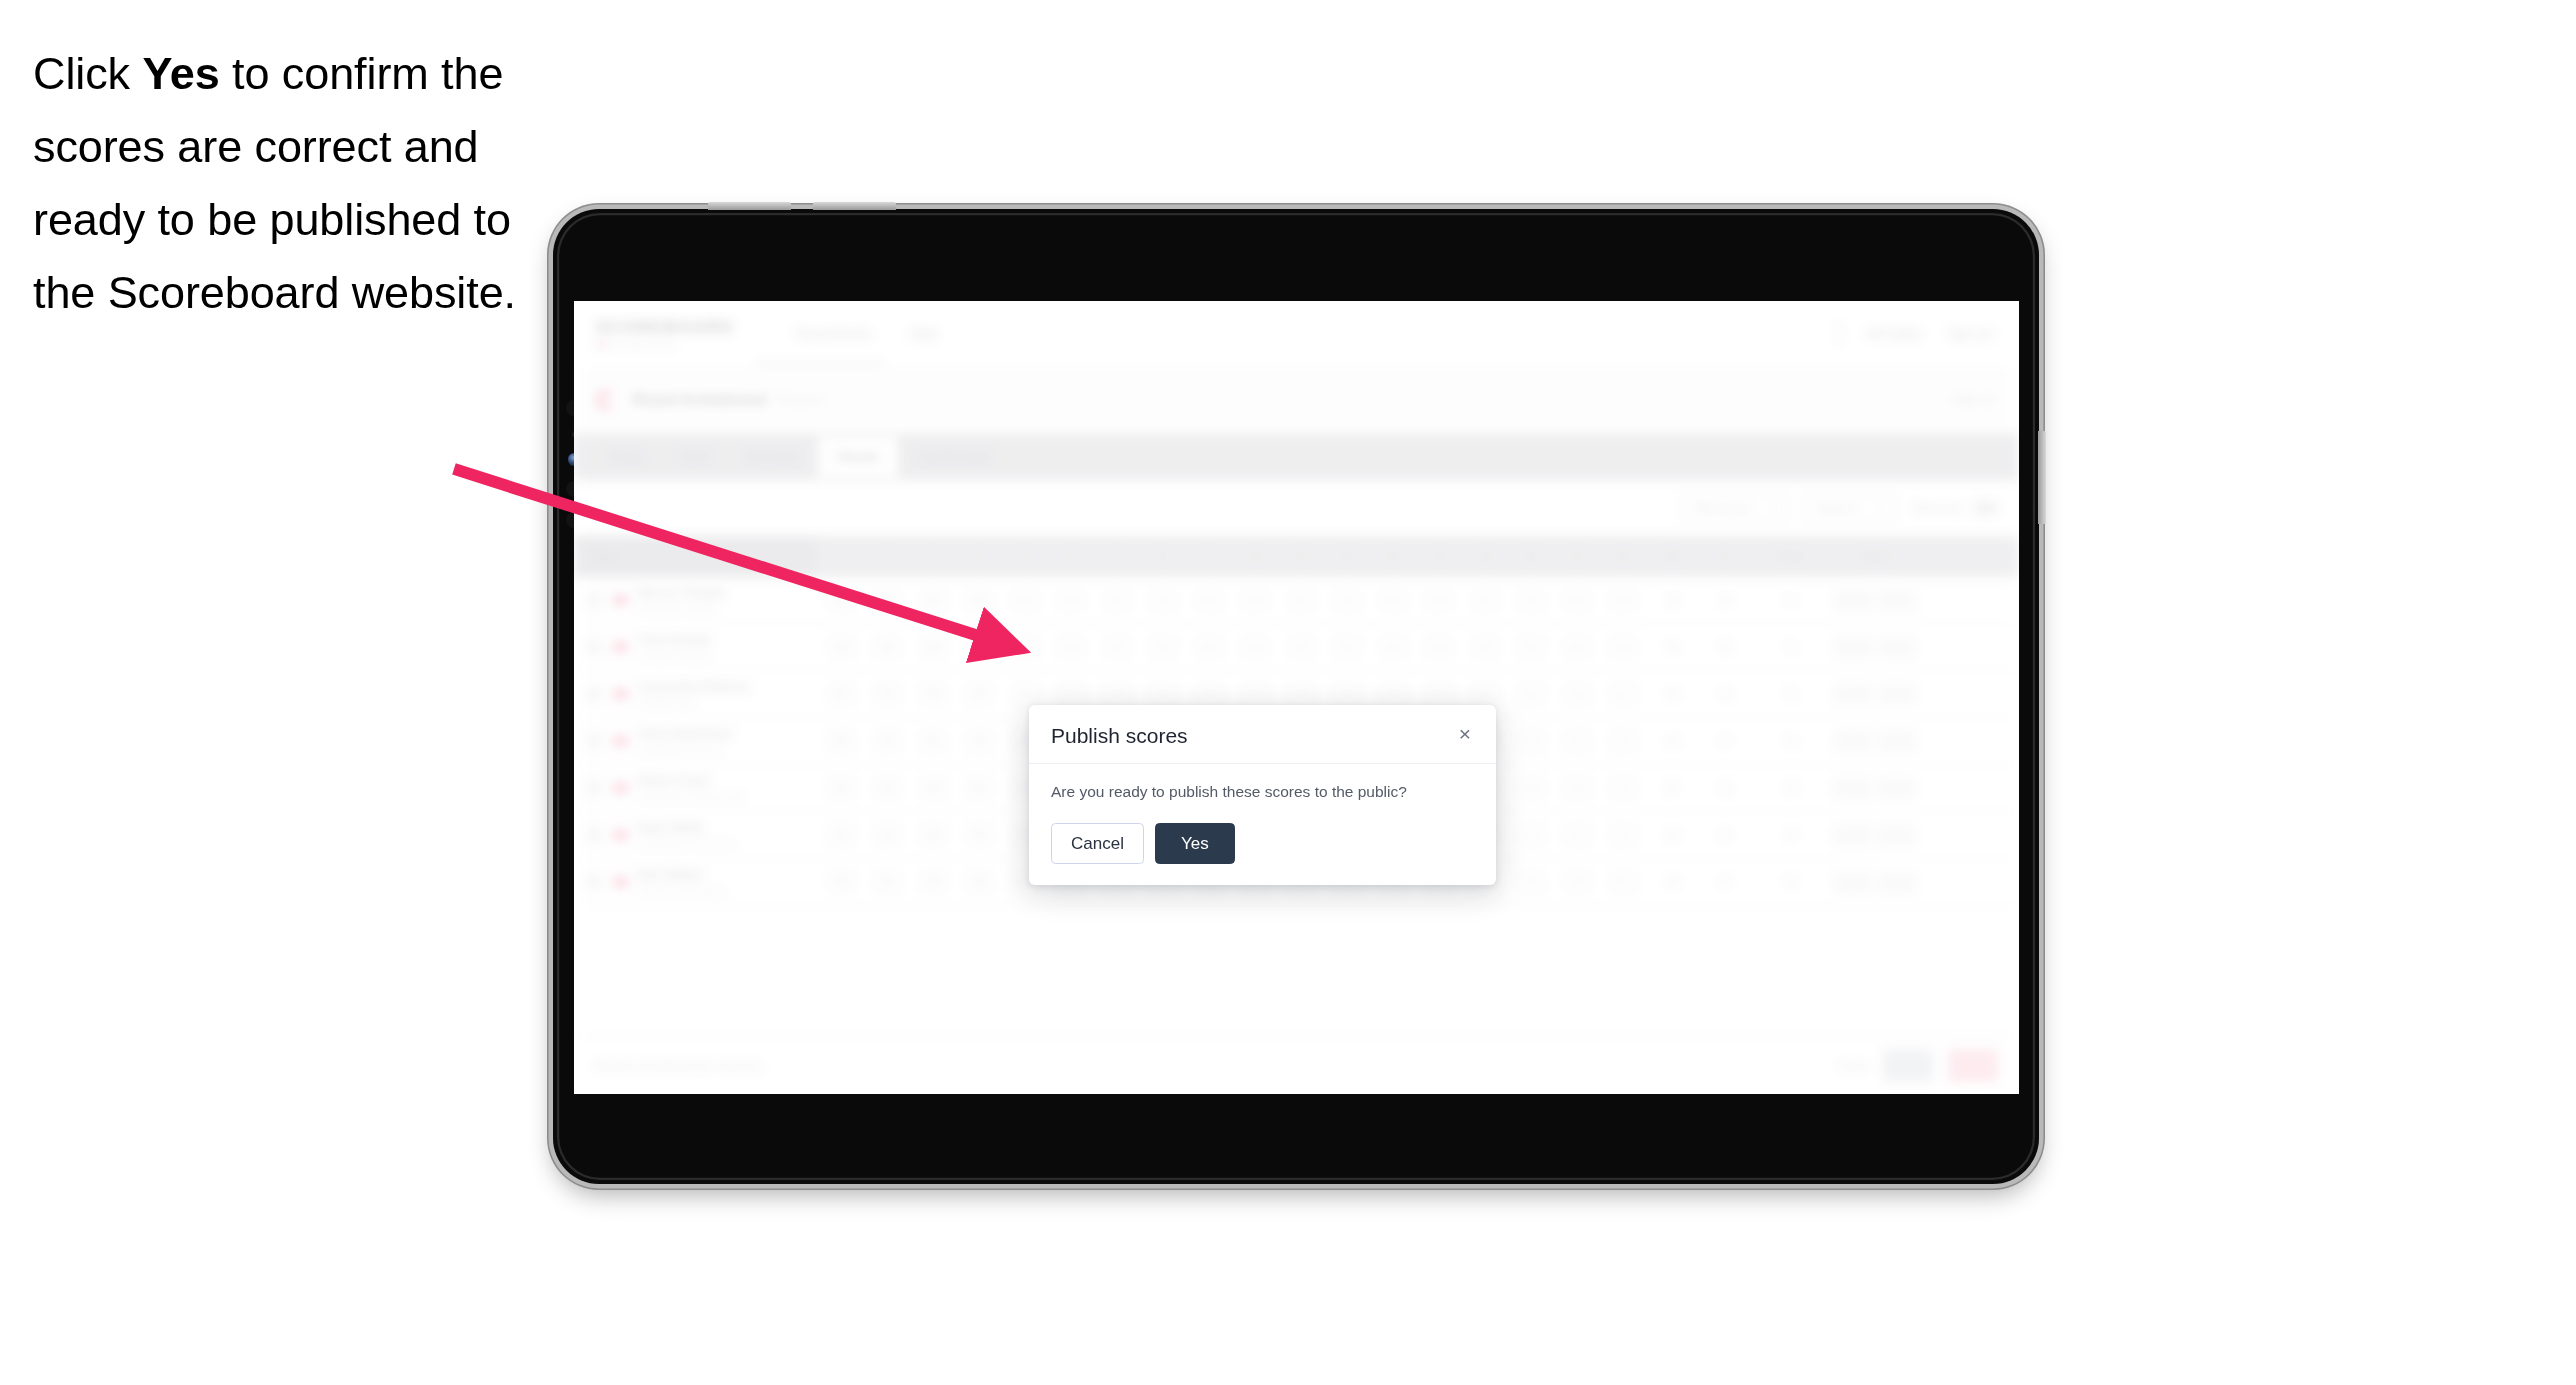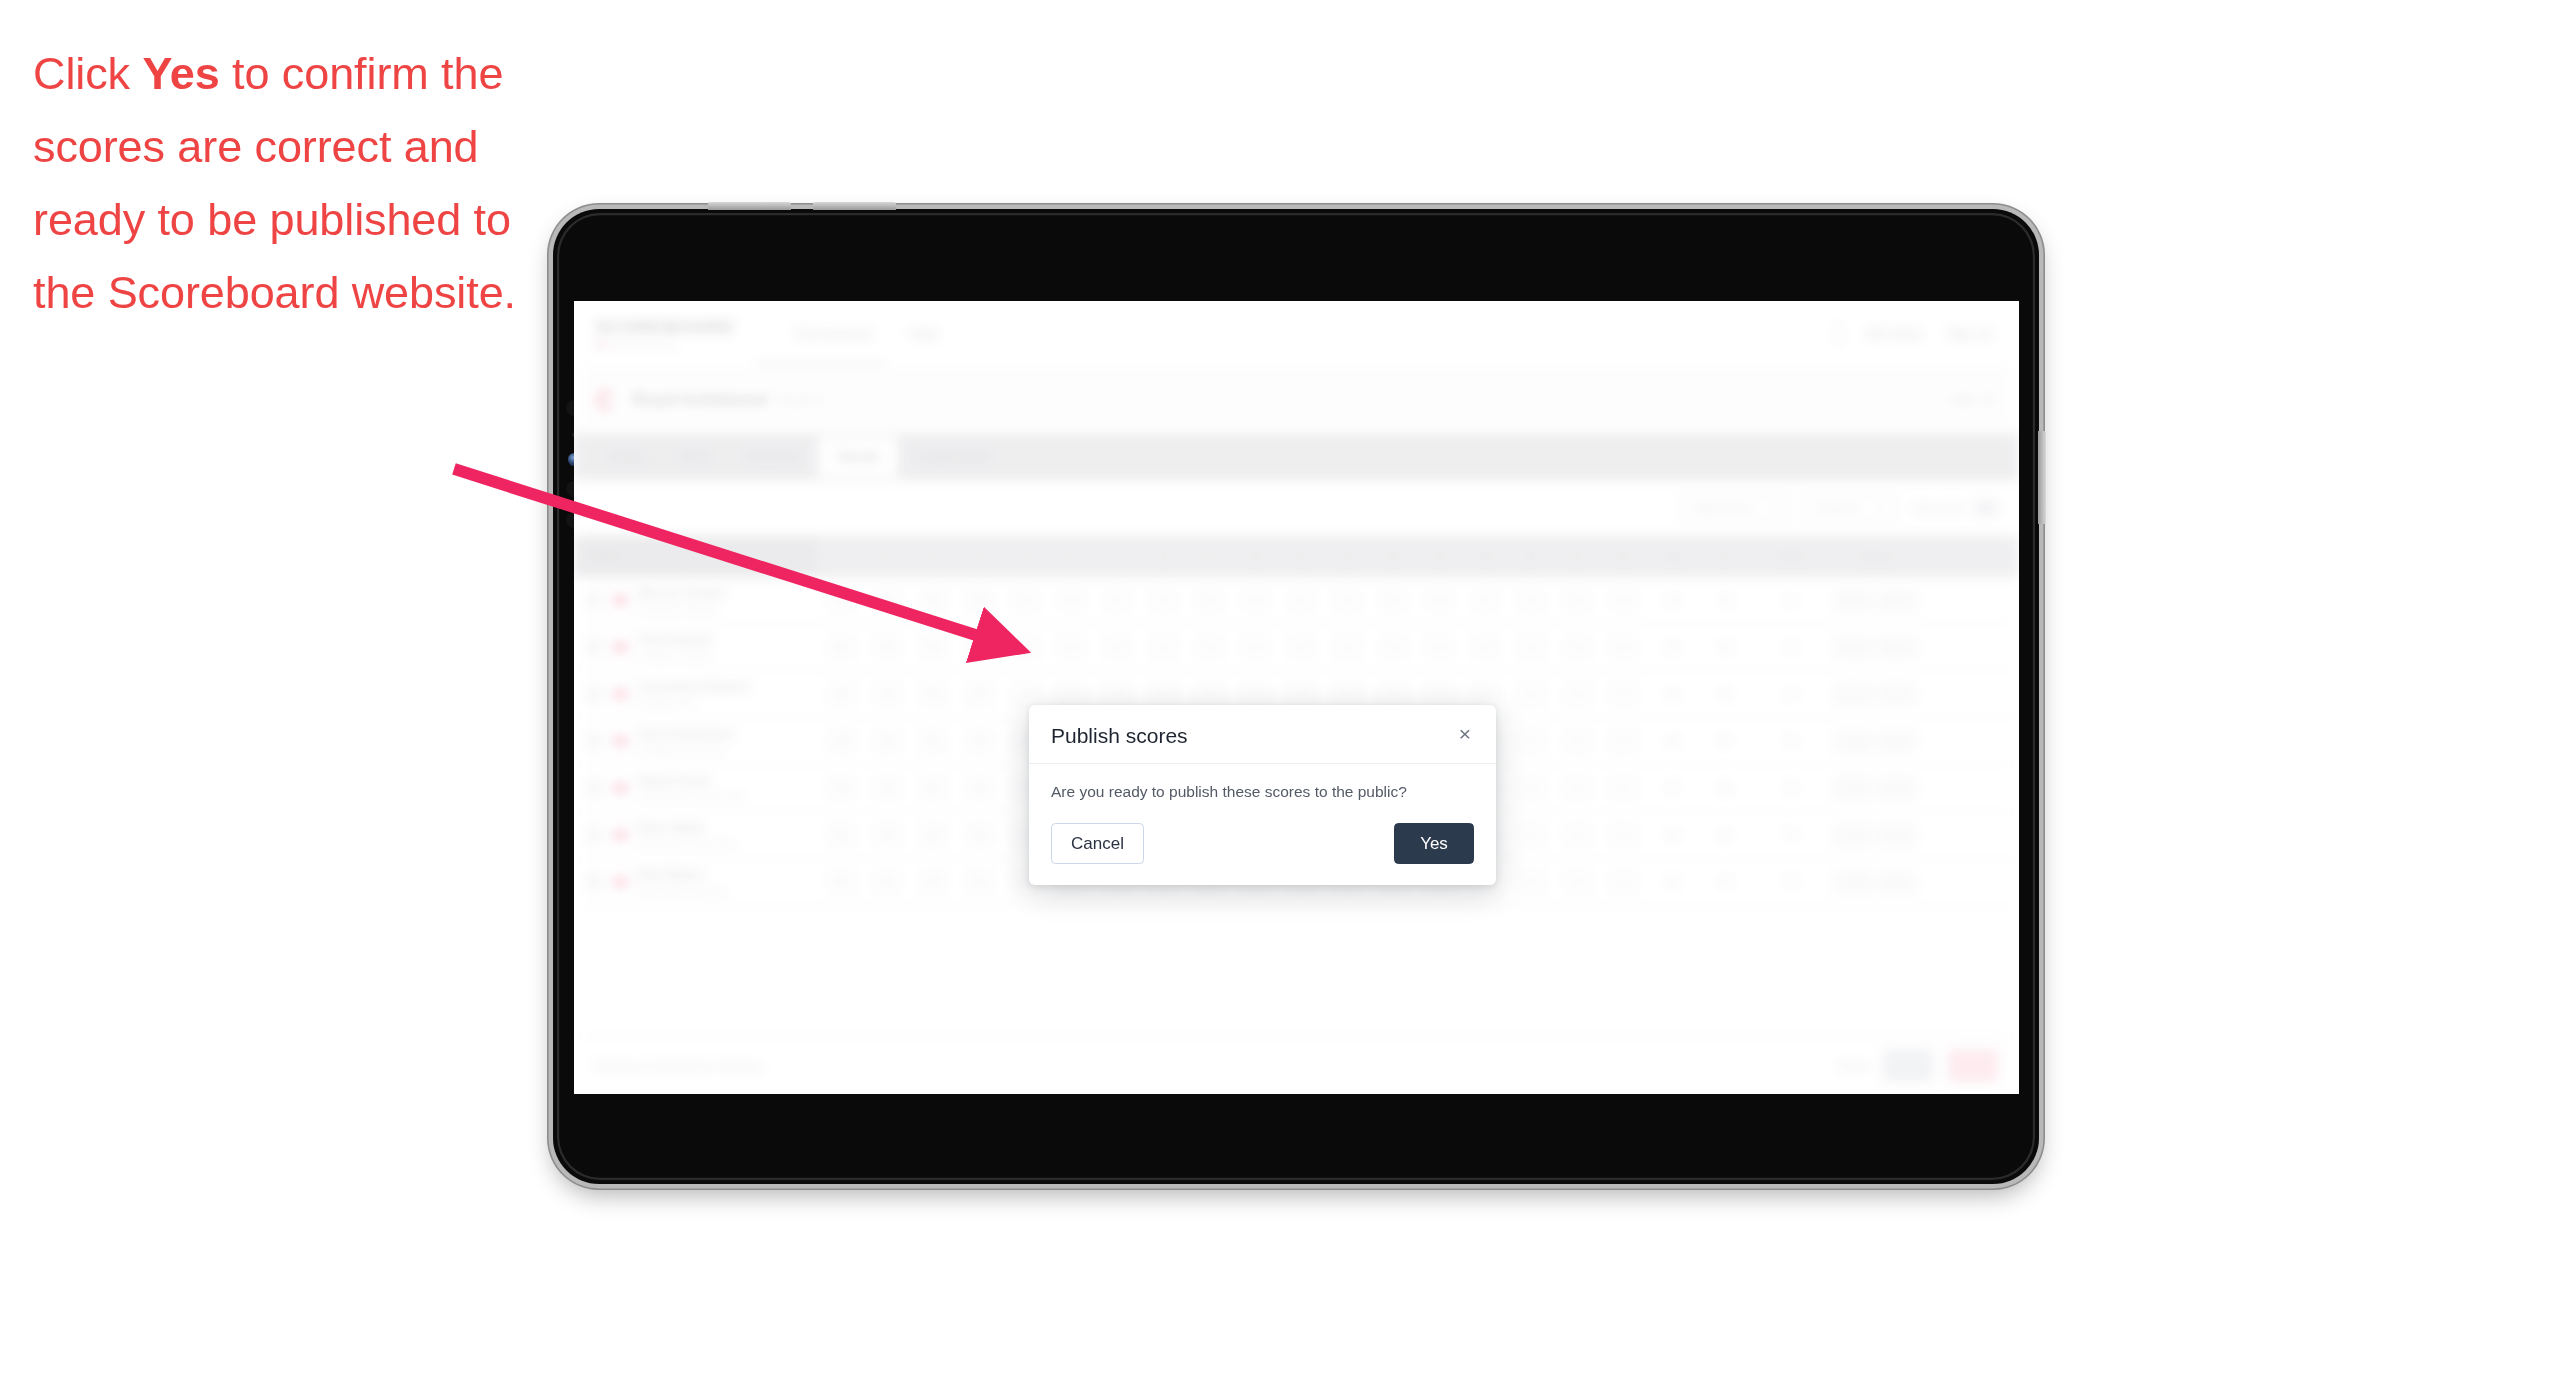--- a/index.html
+++ b/index.html
@@ -11,21 +11,21 @@
   }
   .page { position: relative; width: 2576px; height: 1386px; background: #fff; }
 
   
   .caption {
     position: absolute;
     left: 33px; top: 38px;
     width: 540px;
     font-size: 45px;
     line-height: 1.62;
-    color: #ef4444;
+    color: #000000;
     letter-spacing: -0.1px;
   }
   .caption b { font-weight: 700; }
 
   
   .tablet {
     position: absolute;
     left: 553px; top: 209px;
     width: 1486px; height: 975px;
     background: #0a0a0a;
@@ -212,21 +212,21 @@
     position: absolute; right: 19px; top: 16.3px;
     width: 24px; height: 24px;
     display: flex; align-items: center; justify-content: center;
     color: #6d7480; font-size: 21px; line-height: 1; font-weight: 300;
     cursor: pointer;
   }
   .modal-body { padding: 19px 22px 6px 22px; }
   .modal-text { font-size: 15.5px; color: #535a66; }
   .modal-foot {
     padding: 16.3px 22px 21px 22px;
-    display: flex; justify-content: space-between; gap: 24px;
+    display: flex; justify-content: flex-start; gap: 11px;
   }
   .m-btn {
     height: 41px; min-width: 80px; padding: 0 19px;
     border-radius: 4.4px; font-size: 17px;
     display: flex; align-items: center; justify-content: center;
     cursor: pointer;
   }
   .m-btn.cancel { background: #ffffff; color: #2a3140; border: 1.1px solid #ccd6e8; }
   .m-btn.yes { background: #2c3a4e; color: #ffffff; border: 1.1px solid #2c3a4e; }
 

